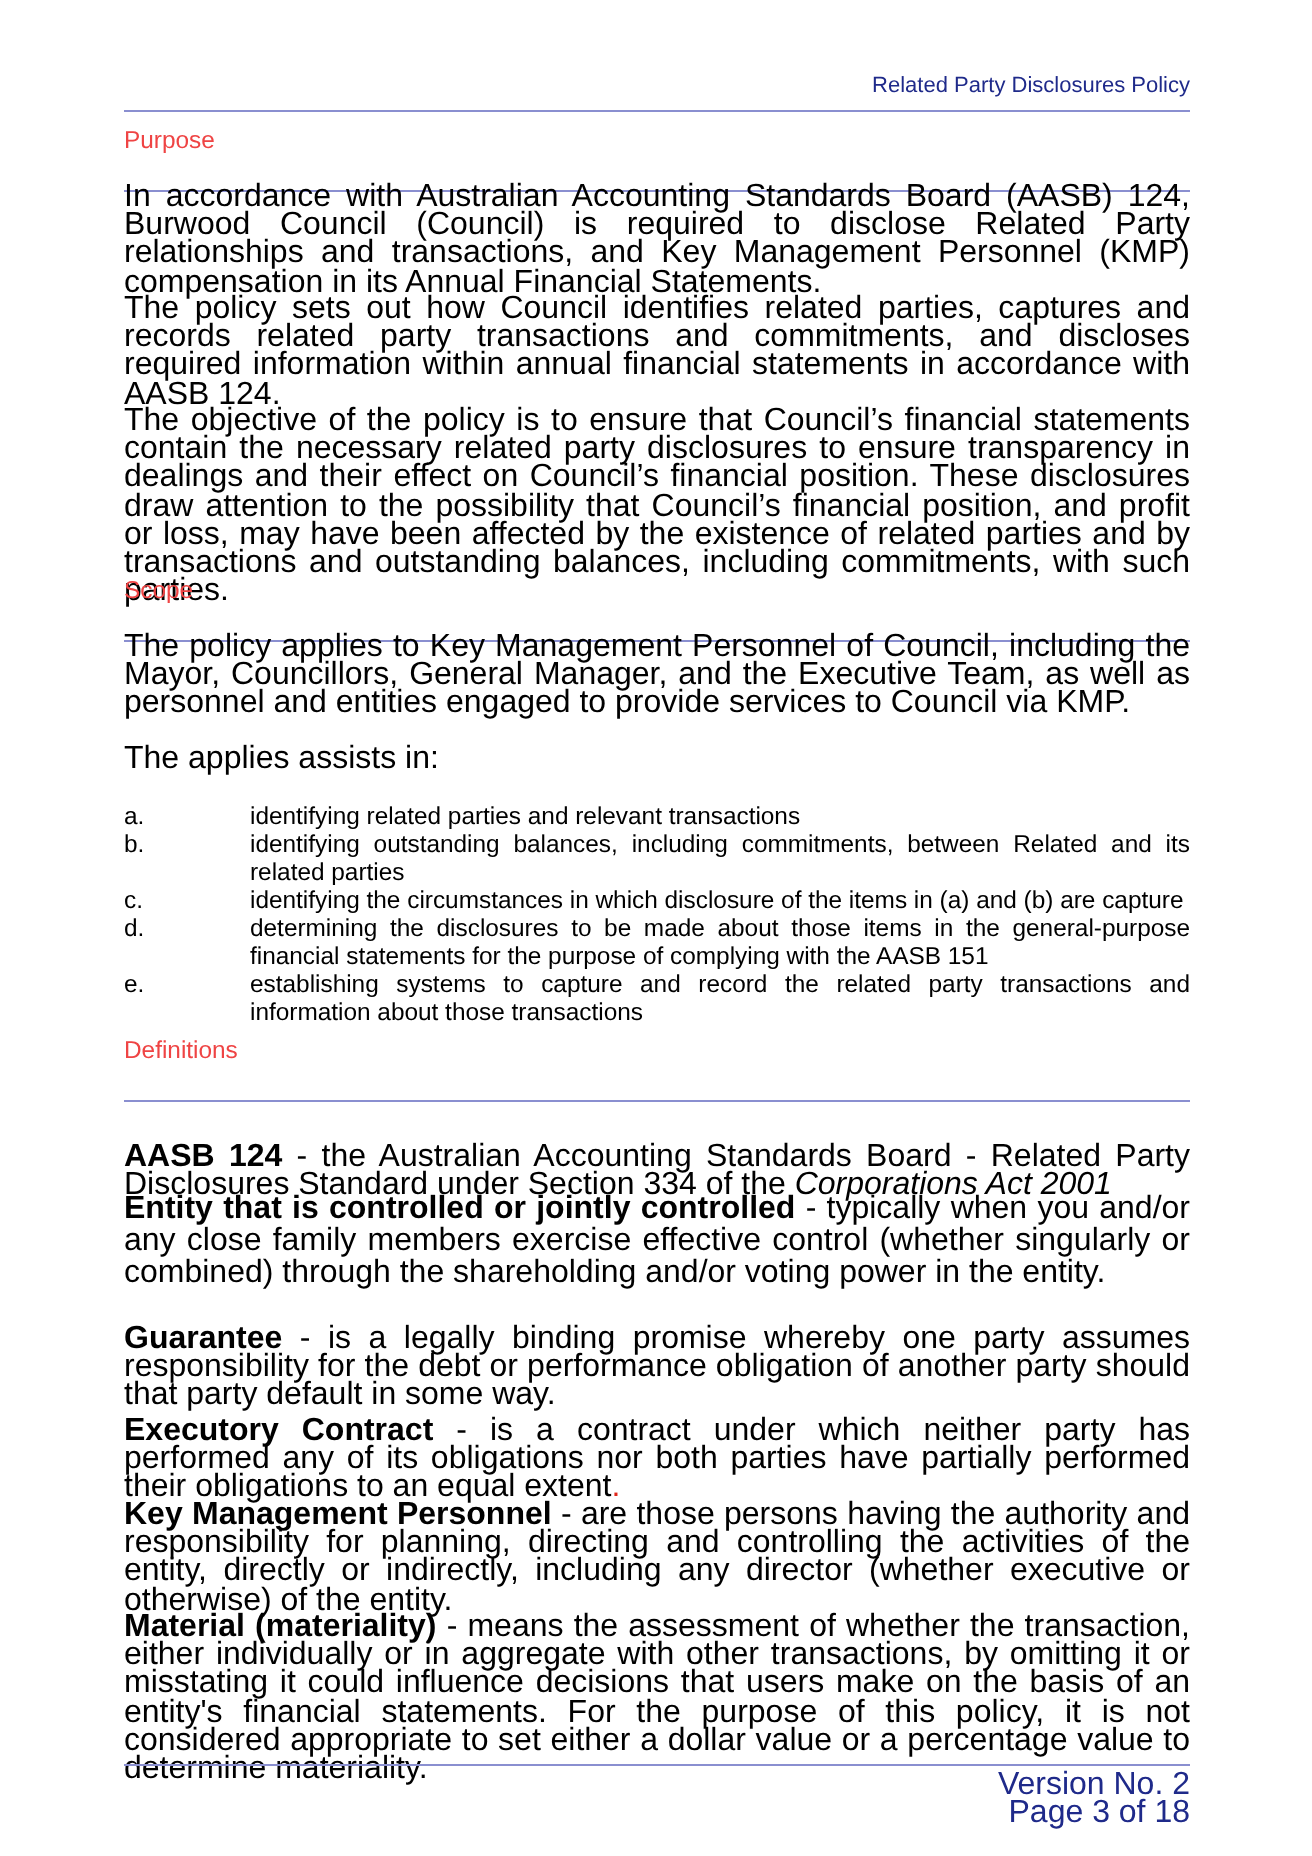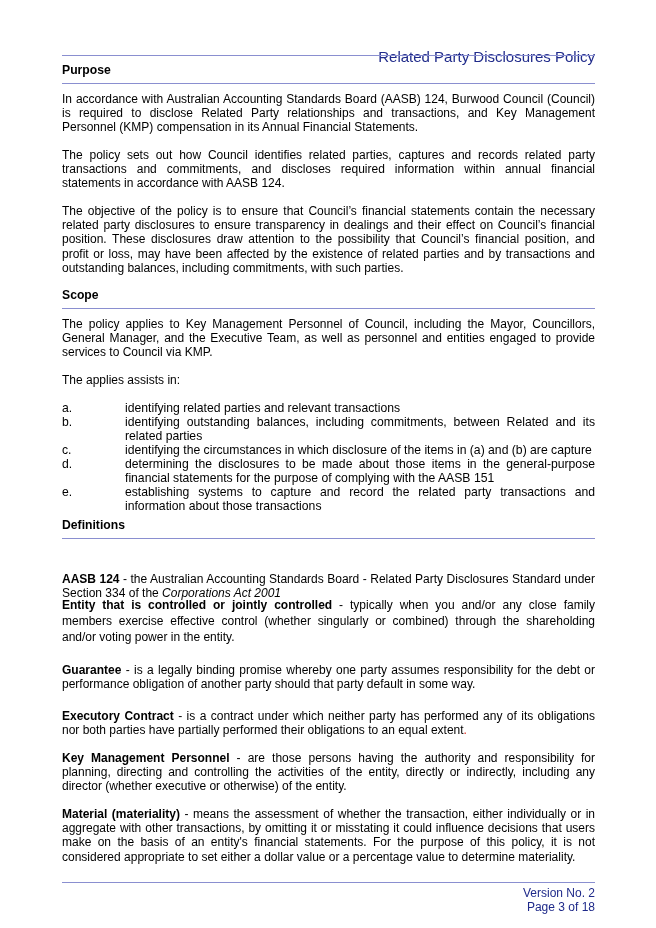--- a/index.html
+++ b/index.html
@@ -1,32 +1,32 @@
 <!DOCTYPE html>
 <html><head>
 <meta charset="utf-8">
 <style>
   html, body { margin: 0; padding: 0; background: #ffffff; }
   body { width: 656px; height: 928px; position: relative; overflow: hidden;
          font-family: "Liberation Sans", sans-serif; color: #000; }
   .page { position: absolute; left: 62px; width: 533px; top: 0; }
-  .running-header { position: absolute; top: 48px; right: 0; font-size: 15px; color: #1f2a8a; }
+  .running-header { position: absolute; top: 37px; right: 0; font-size: 11px; color: #1f2a8a; }
   .header-rule { position: absolute; top: 55px; left: 0; width: 533px; height: 0; border-top: 1.4px solid #8a8fd0; }
-  .section-head { position: absolute; left: 0; width: 533px; font-size: 12.2px; font-weight: bold; color: #000000;
-                  border-bottom: 1.4px solid #8a8fd0; padding-bottom: 6px; line-height: 14px; }
-  .para { position: absolute; left: 0; width: 533px; font-size: 12px; line-height: 14.2px; text-align: justify; }
+  .section-head { position: absolute; left: 0; width: 533px; font-size: 12.2px; font-weight: normal; color: #ef4444;
+                  border-bottom: 1.4px solid #8a8fd0; padding-bottom: 18px; line-height: 14px; }
+  .para { position: absolute; left: 0; width: 533px; font-size: 16px; line-height: 14.2px; text-align: justify; }
   .para.loose { line-height: 16px; }
   .list { position: absolute; left: 0; width: 533px; font-size: 12.2px; line-height: 14px; }
   .li { display: flex; text-align: justify; }
   .li .marker { width: 32px; flex: 0 0 32px; }
   .li .txt { flex: 1; margin-left: 31px; }
   b { font-weight: bold; }
   .red { color: #e0261a; }
   .footer-rule { position: absolute; top: 882px; left: 0; width: 533px; border-top: 1.4px solid #8a8fd0; }
-  .footer { position: absolute; top: 886px; right: 0; text-align: right; font-size: 12px; line-height: 14px; color: #1f2a8a; }
+  .footer { position: absolute; top: 886px; right: 0; text-align: right; font-size: 16px; line-height: 14px; color: #1f2a8a; }
 </style>
 </head>
 <body>
 
 <div class="page">
   <div class="running-header">Related Party Disclosures Policy</div>
   <div class="header-rule"></div>
 
   <div class="section-head" style="top:63px">Purpose</div>
   <div class="para" style="top:92px">In accordance with Australian Accounting Standards Board (AASB) 124, Burwood Council (Council) is required to disclose Related Party relationships and transactions, and Key Management Personnel (KMP) compensation in its Annual Financial Statements.</div>

